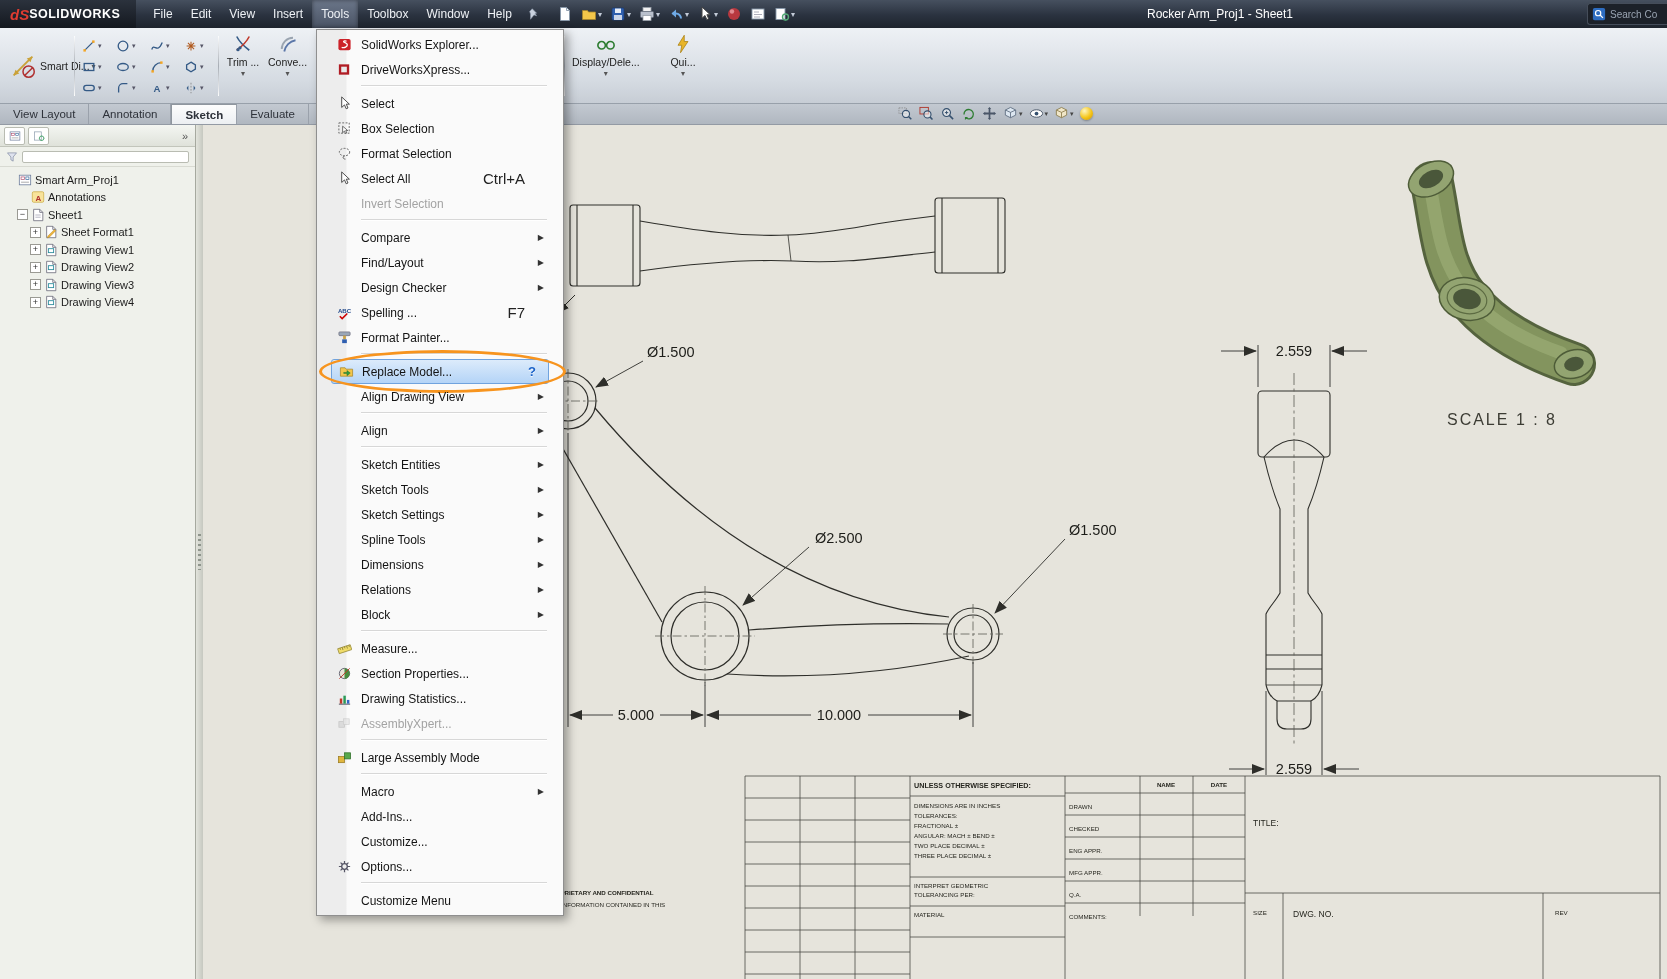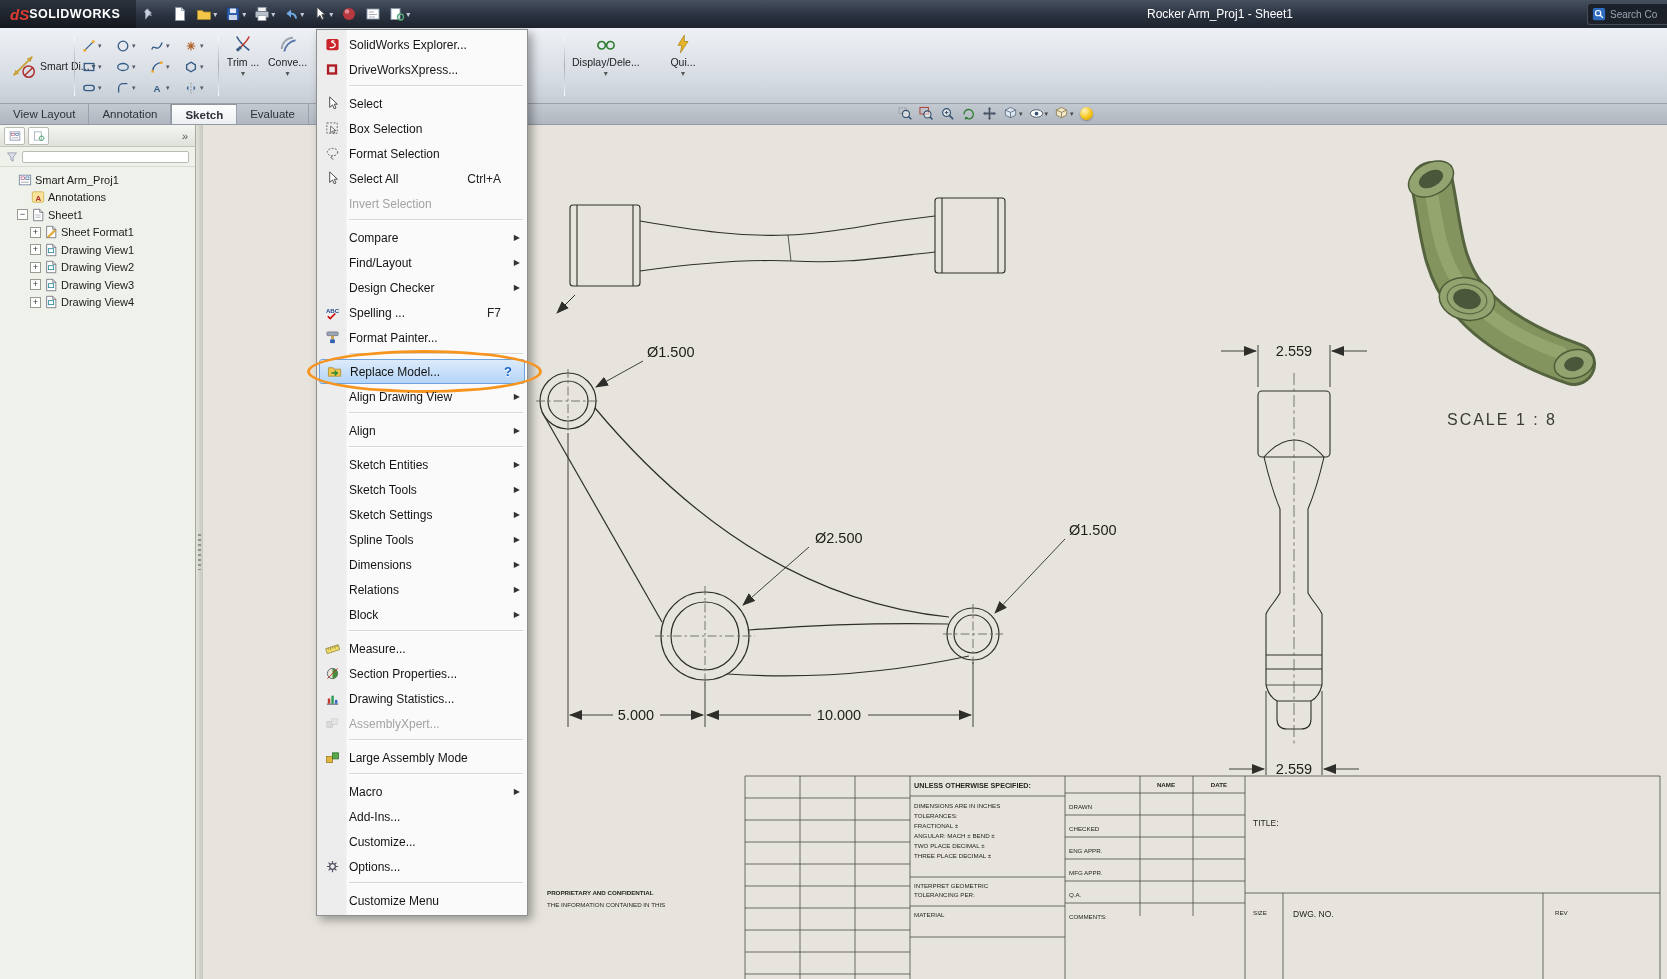--- a/index.html
+++ b/index.html
@@ -58,26 +58,26 @@
 
 
 #canvas{position:absolute;top:125px;left:203px;right:0;bottom:0;background:#e6e4dc;z-index:1;overflow:hidden}
 #headsup{position:absolute;top:103px;left:898px;height:21px;display:flex;align-items:center;gap:6px;z-index:12}
 .hbtn{display:inline-flex;align-items:center;gap:1px}
 .hbtn .ic{width:15px;height:15px}
 .hcaret{font-size:7px;color:#444}
 .bally{width:13px;height:13px;border-radius:50%;background:radial-gradient(circle at 35% 30%,#fff6c0,#f5c518 55%,#c89105);box-shadow:0 1px 2px rgba(0,0,0,.3)}
 
 
-#tools-menu{position:absolute;top:29px;left:316px;width:212px;padding:2px 0;background:linear-gradient(90deg,#ededed 0,#ededed 29px,#fafafa 30px);border:1px solid #8f8f8f;box-shadow:4px 4px 9px rgba(0,0,0,.35);z-index:50}
+#tools-menu{position:absolute;top:29px;left:316px;width:248px;padding:2px 12px;background:linear-gradient(90deg,#ededed 0,#ededed 29px,#fafafa 30px);border:1px solid #8f8f8f;box-shadow:4px 4px 9px rgba(0,0,0,.35);z-index:50}
 .mi{position:relative;display:flex;align-items:center;height:25px;font-size:12px;color:#141414}
 .mi .gut{width:30px;display:flex;justify-content:center;flex:none}
 .mi .gut svg{width:15px;height:15px}
 .mlbl{padding-left:2px;white-space:nowrap}
-.mkey{margin-left:auto;padding-right:26px;font-size:12px;color:#222}
+.mkey{margin-left:auto;padding-right:26px;font-size:15px;color:#222}
 .msub{position:absolute;right:7px;font-size:8px;color:#333}
 .helpq{margin-left:auto;margin-right:12px;font-size:13px;font-weight:bold;color:#1a62c8;text-shadow:0 1px 1px #fff}
 .mi.hl{background:linear-gradient(#dcebfb,#b4d4f7);border:1px solid #70a3de;border-radius:3px;margin:0 2px}
 .mi.hl .gut{width:28px}
 .mi.dis .mlbl{color:#a3a3a3}
 .mi.dis .gut svg{opacity:.45}
 .msep{height:9px;position:relative;margin-left:32px}
 .msep::before{content:"";position:absolute;left:0;right:4px;top:3px;border-top:1px solid #d7d7d7;border-bottom:1px solid #fff}
 .oval{position:absolute;left:-13px;right:-18px;top:-10px;bottom:-10px;border:3px solid #f7941e;border-radius:50%;pointer-events:none}
 
@@ -88,20 +88,30 @@
 text{font-family:"Liberation Sans",sans-serif}
 </style>
 </head>
 <body>
 
 <div id="titlebar">
   <div id="logo">
     <span class="mark">dS</span>
     <span class="word">SOLIDWORKS</span>
   </div>
+  <div id="menubar">
+      <div class="tmenu">File</div>
+      <div class="tmenu">Edit</div>
+      <div class="tmenu">View</div>
+      <div class="tmenu">Insert</div>
+      <div class="tmenu open">Tools</div>
+      <div class="tmenu">Toolbox</div>
+      <div class="tmenu">Window</div>
+      <div class="tmenu">Help</div>
+    </div>
   <span id="pin" class="ic ic14">
       <svg viewBox="0 0 16 16">
         <path d="M6 2l5 5-1.8.5L11 10l-3-1-4 5v-6l-1-3z" fill="#c9d1de" stroke="#8b95a6" stroke-width=".7"></path>
       </svg>
     </span>
   <div id="quicktools">
       <span class="tbtn">
         <span class="ic">
           <svg viewBox="0 0 16 16">
             <path d="M3.5 1.5h6l3 3v10h-9z" fill="#fff" stroke="#8899aa" stroke-width=".9"></path>

